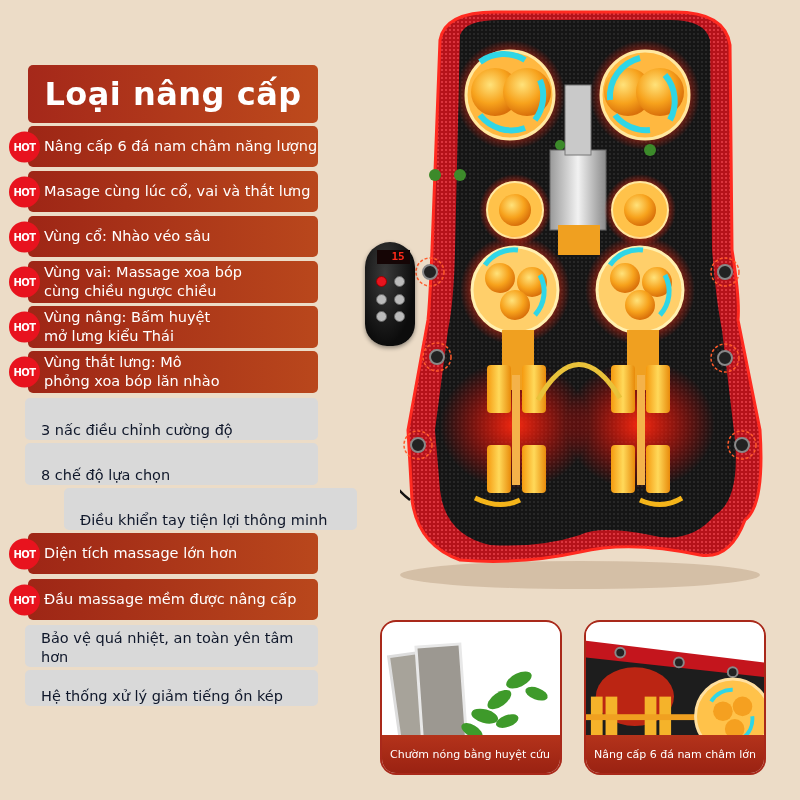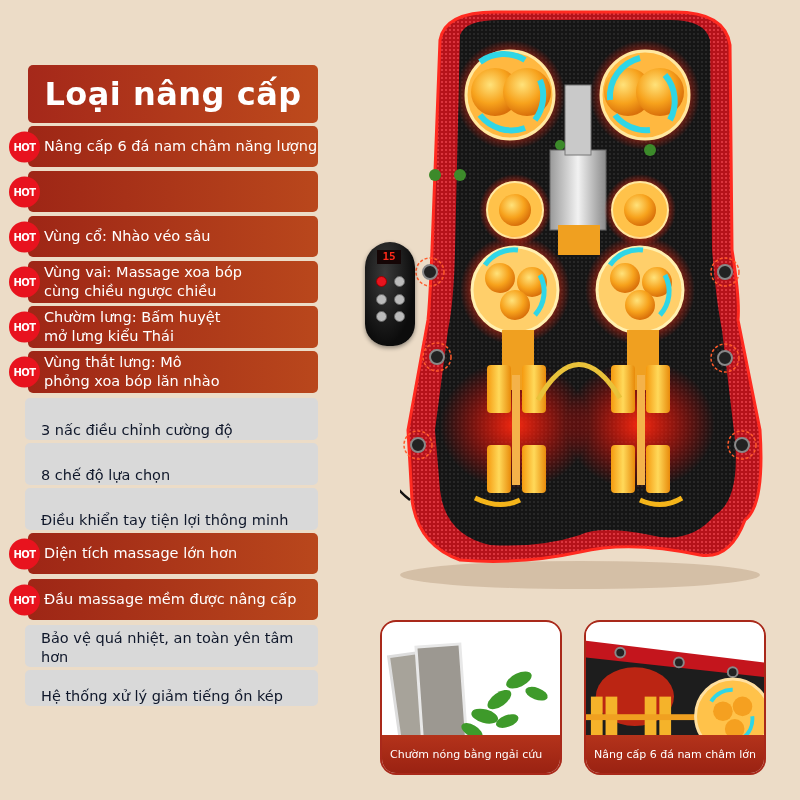--- a/index.html
+++ b/index.html
@@ -11,64 +11,65 @@
     box-sizing:border-box;padding-left:16px;font-size:14.5px;line-height:19px;}
   .row.hot{background:linear-gradient(90deg,#9e2616,#b9471c);color:#fff;align-items:center;}
   .row.plain{background:#d9d9d9;color:#0f172a;left:25px;width:293px;align-items:flex-end;}
   .hot-badge{position:absolute;left:-19px;top:50%;transform:translateY(-50%);width:31px;height:31px;border-radius:50%;
     background:#e8131e;color:#fff;font-size:10px;font-weight:bold;display:flex;align-items:center;justify-content:center;letter-spacing:-0.5px;}
   
   .product{position:absolute;left:400px;top:0;width:400px;height:600px;}
   .remote{position:absolute;left:365px;top:242px;width:50px;height:104px;border-radius:25px 25px 22px 22px;
     background:radial-gradient(ellipse at 40% 30%,#3a3a3a,#0c0c0c 70%);box-shadow:0 2px 4px rgba(0,0,0,.4);}
   .remote .display{position:absolute;left:12px;top:8px;width:24px;height:14px;background:#150505;color:#ff2a1a;
-    font-family:"DejaVu Sans Mono",monospace;font-size:11px;font-weight:bold;text-align:center;line-height:14px;}
+    font-family:"DejaVu Sans Mono",monospace;font-size:11px;font-weight:bold;text-align:center;line-height:14px;padding-left:9px;}
   .remote .btn{position:absolute;width:9px;height:9px;border-radius:50%;background:#bbb;border:1px solid #666;}
   .remote .btn.power{background:#e8131e;border-color:#900;}
   
   .card{position:absolute;top:620px;width:182px;height:155px;border-radius:16px;border:2px solid #a9291a;overflow:hidden;background:#fff;box-sizing:border-box;}
   .card .caption{position:absolute;left:0;bottom:0;width:100%;height:38px;background:linear-gradient(180deg,#b4331b,#9a2212);
     color:#fff;font-size:11px;display:flex;align-items:center;padding-left:8px;box-sizing:border-box;white-space:nowrap;overflow:hidden;}
   .card .img{position:absolute;left:0;top:0;width:100%;height:115px;}
 </style>
 </head>
 <body>
 
 <div class="title">Loại nâng cấp</div>
 
 <div class="row hot" style="top:126px;height:41px;">
   <span class="hot-badge">HOT</span>
   <span>Nâng cấp 6 đá nam châm năng lượng</span>
 </div>
 <div class="row hot" style="top:171px;height:41px;">
   <span class="hot-badge">HOT</span>
+  <span>Masage cùng lúc cổ, vai và thắt lưng</span>
 </div>
 <div class="row hot" style="top:216px;height:41px;">
   <span class="hot-badge">HOT</span>
   <span>Vùng cổ: Nhào véo sâu</span>
 </div>
 <div class="row hot" style="top:261px;height:42px;">
   <span class="hot-badge">HOT</span>
   <span><span>Vùng vai: Massage xoa bóp</span><br><span>cùng chiều ngược chiều</span></span>
 </div>
 <div class="row hot" style="top:306px;height:42px;">
   <span class="hot-badge">HOT</span>
-  <span><span>Chườm lưng: Bấm huyệt</span><br><span>mở lưng kiểu Thái</span></span>
+  <span><span>Vùng nâng: Bấm huyệt</span><br><span>mở lưng kiểu Thái</span></span>
 </div>
 <div class="row hot" style="top:351px;height:42px;">
   <span class="hot-badge">HOT</span>
   <span><span>Vùng thắt lưng: Mô</span><br><span>phỏng xoa bóp lăn nhào</span></span>
 </div>
 <div class="row plain" style="top:398px;height:42px;">
   <span>3 nấc điều chỉnh cường độ</span>
 </div>
 <div class="row plain" style="top:443px;height:42px;">
   <span>8 chế độ lựa chọn</span>
 </div>
-<div class="row plain" style="top:488px;height:42px;">
+<div class="row plain" style="top:488px;height:42px;margin-left:39px;">
   <span>Điều khiển tay tiện lợi thông minh</span>
 </div>
 <div class="row hot" style="top:533px;height:41px;">
   <span class="hot-badge">HOT</span>
   <span>Diện tích massage lớn hơn</span>
 </div>
 <div class="row hot" style="top:579px;height:41px;">
   <span class="hot-badge">HOT</span>
   <span>Đầu massage mềm được nâng cấp</span>
 </div>
@@ -232,21 +233,21 @@
       </g>
     <g fill="#3e9a2a">
       <ellipse cx="140" cy="58" rx="14" ry="7" transform="rotate(-25 140 58)"></ellipse>
       <ellipse cx="158" cy="72" rx="12" ry="6" transform="rotate(20 158 72)"></ellipse>
       <ellipse cx="120" cy="78" rx="14" ry="7" transform="rotate(-35 120 78)"></ellipse>
       <ellipse cx="105" cy="95" rx="14" ry="7" transform="rotate(15 105 95)"></ellipse>
       <ellipse cx="128" cy="100" rx="12" ry="6" transform="rotate(-20 128 100)"></ellipse>
       <ellipse cx="92" cy="110" rx="12" ry="6" transform="rotate(30 92 110)"></ellipse>
     </g>
   </svg>
-  <div class="caption">Chườm nóng bằng ngải cứu</div>
+  <div class="caption">Chườm nóng bằng huyệt cứu</div>
 </div>
 
 <div class="card" style="left:584px;">
   <svg class="img" viewBox="0 0 182 115">
     <rect width="182" height="115" fill="#fff"></rect>
     <path d="M0 20 L182 42 L182 115 L0 115 Z" fill="#1d1d1d"></path>
     <path d="M0 18 L182 40 L182 55 L0 35 Z" fill="#c4151d"></path>
     <ellipse cx="50" cy="75" rx="40" ry="30" fill="#ff2a10" opacity="0.7"></ellipse>
     <g fill="#222" stroke="#888" stroke-width="2">
       <circle cx="35" cy="30" r="5"></circle>

